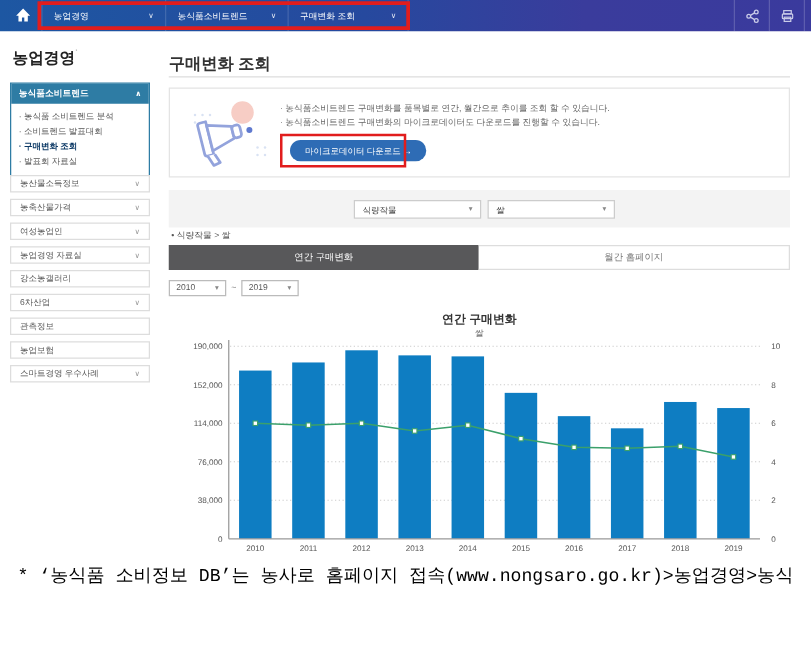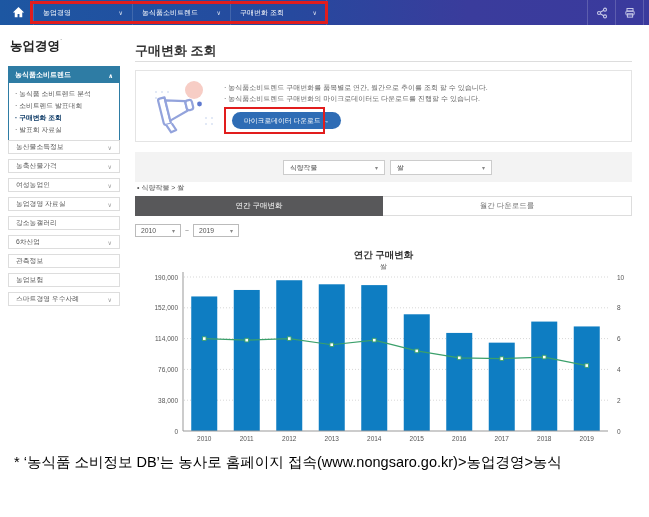--- a/index.html
+++ b/index.html
@@ -60,21 +60,21 @@
   .years{position:absolute;left:135px;top:224px;display:flex;align-items:center;font-size:6.8px;color:#555;}
   .yselect{width:46px;height:13px;border:1px solid #bbb;display:flex;align-items:center;justify-content:space-between;
     padding:0 5px;box-sizing:border-box;background:#fff;cursor:pointer;}
   .tilde{margin:0 4px;color:#777;}
 
   .chart{position:absolute;left:135px;top:245px;width:497px;height:200px;}
   .chart-title{position:absolute;top:4px;width:100%;text-align:center;font-size:9.5px;font-weight:bold;color:#333;}
   .chart-sub{position:absolute;top:17px;width:100%;text-align:center;font-size:7px;color:#666;}
   #chart-svg{position:absolute;left:0;top:0;}
 
-  .caption{position:absolute;left:6px;top:449px;width:640px;font-size:14.5px;color:#000;line-height:27px;font-family:Liberation Sans, sans-serif;}
+  .caption{position:absolute;left:6px;top:449px;width:640px;font-size:14.5px;color:#000;line-height:27px;font-family:Liberation Mono, monospace;}
   .caption div{white-space:nowrap;}
   .caption .l1{padding-left:8px;}
 </style>
 </head>
 <body>
 
 <div id="page">
 
   <div class="topnav">
     <div class="home-btn">
@@ -209,21 +209,21 @@
     <div class="fselect" id="fsel-2">
       <span>쌀</span>
       <span class="fchev">▾</span>
     </div>
   </div>
 
   <div class="sel-label">• 식량작물 &gt; 쌀</div>
 
   <div class="tabs">
     <div class="tab active">연간 구매변화</div>
-    <div class="tab inactive">월간 다운로드를</div>
+    <div class="tab inactive">월간 홈페이지</div>
   </div>
 
   <div class="years">
     <div class="yselect">
       <span>2010</span>
       <span class="fchev">▾</span>
     </div>
     <span class="tilde">~</span>
     <div class="yselect">
       <span>2019</span>

